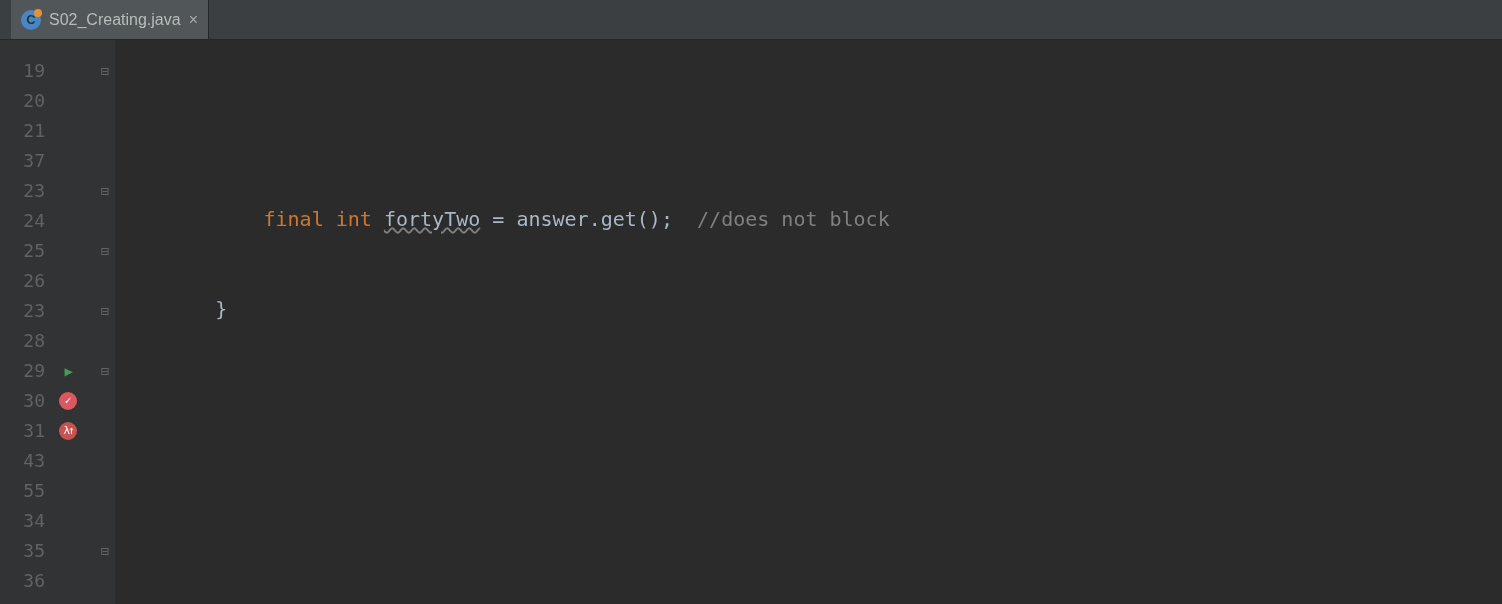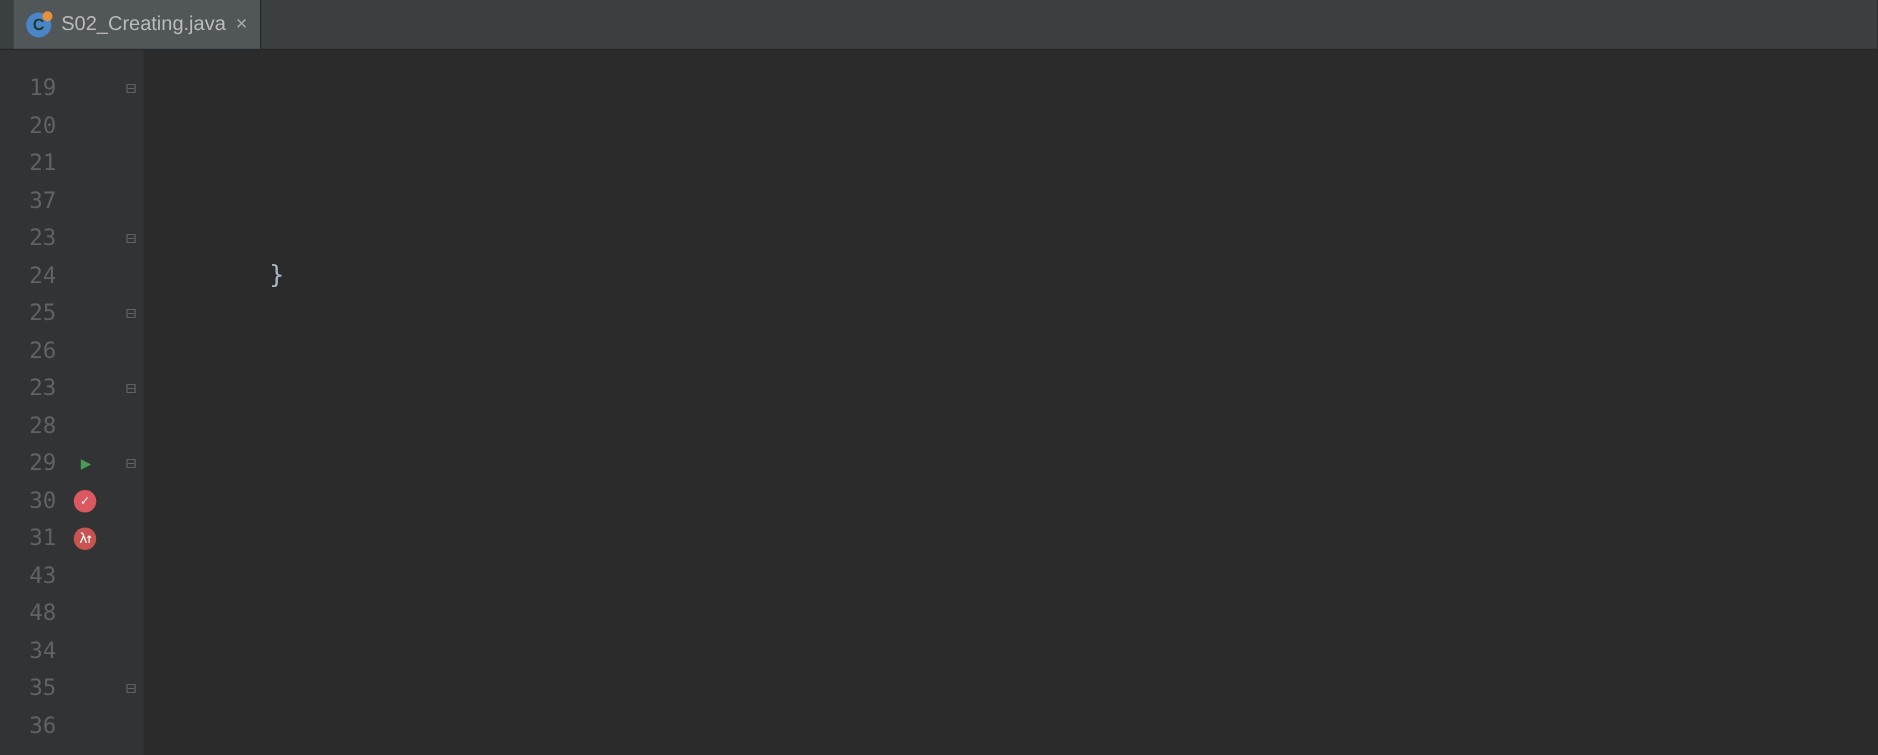--- a/index.html
+++ b/index.html
@@ -193,36 +193,37 @@
         <span class="bp-icon"></span>
       </div>
     <div class="gutter-line">
         <span>31</span>
         <span class="lambda-icon"></span>
       </div>
     <div class="gutter-line">
         <span>43</span>
       </div>
     <div class="gutter-line">
-        <span>48</span>
+        <span>55</span>
       </div>
     <div class="gutter-line">
         <span>34</span>
       </div>
     <div class="gutter-line">
         <span>35</span>
         <span class="fold">⊟</span>
       </div>
     <div class="gutter-line">
         <span>36</span>
       </div>
   </div>
 
   <div class="code">
     <div class="code-line"></div>
+    <div class="code-line">            <span class="kw">final</span> <span class="kw">int</span> <span class="ident underline">fortyTwo</span> <span>=</span> <span class="ident">answer.get();</span>  <span class="comment">//does not block</span></div>
     <div class="code-line">        <span>}</span></div>
     <div class="code-line"></div>
     
     
     
     
     
     
     
     

